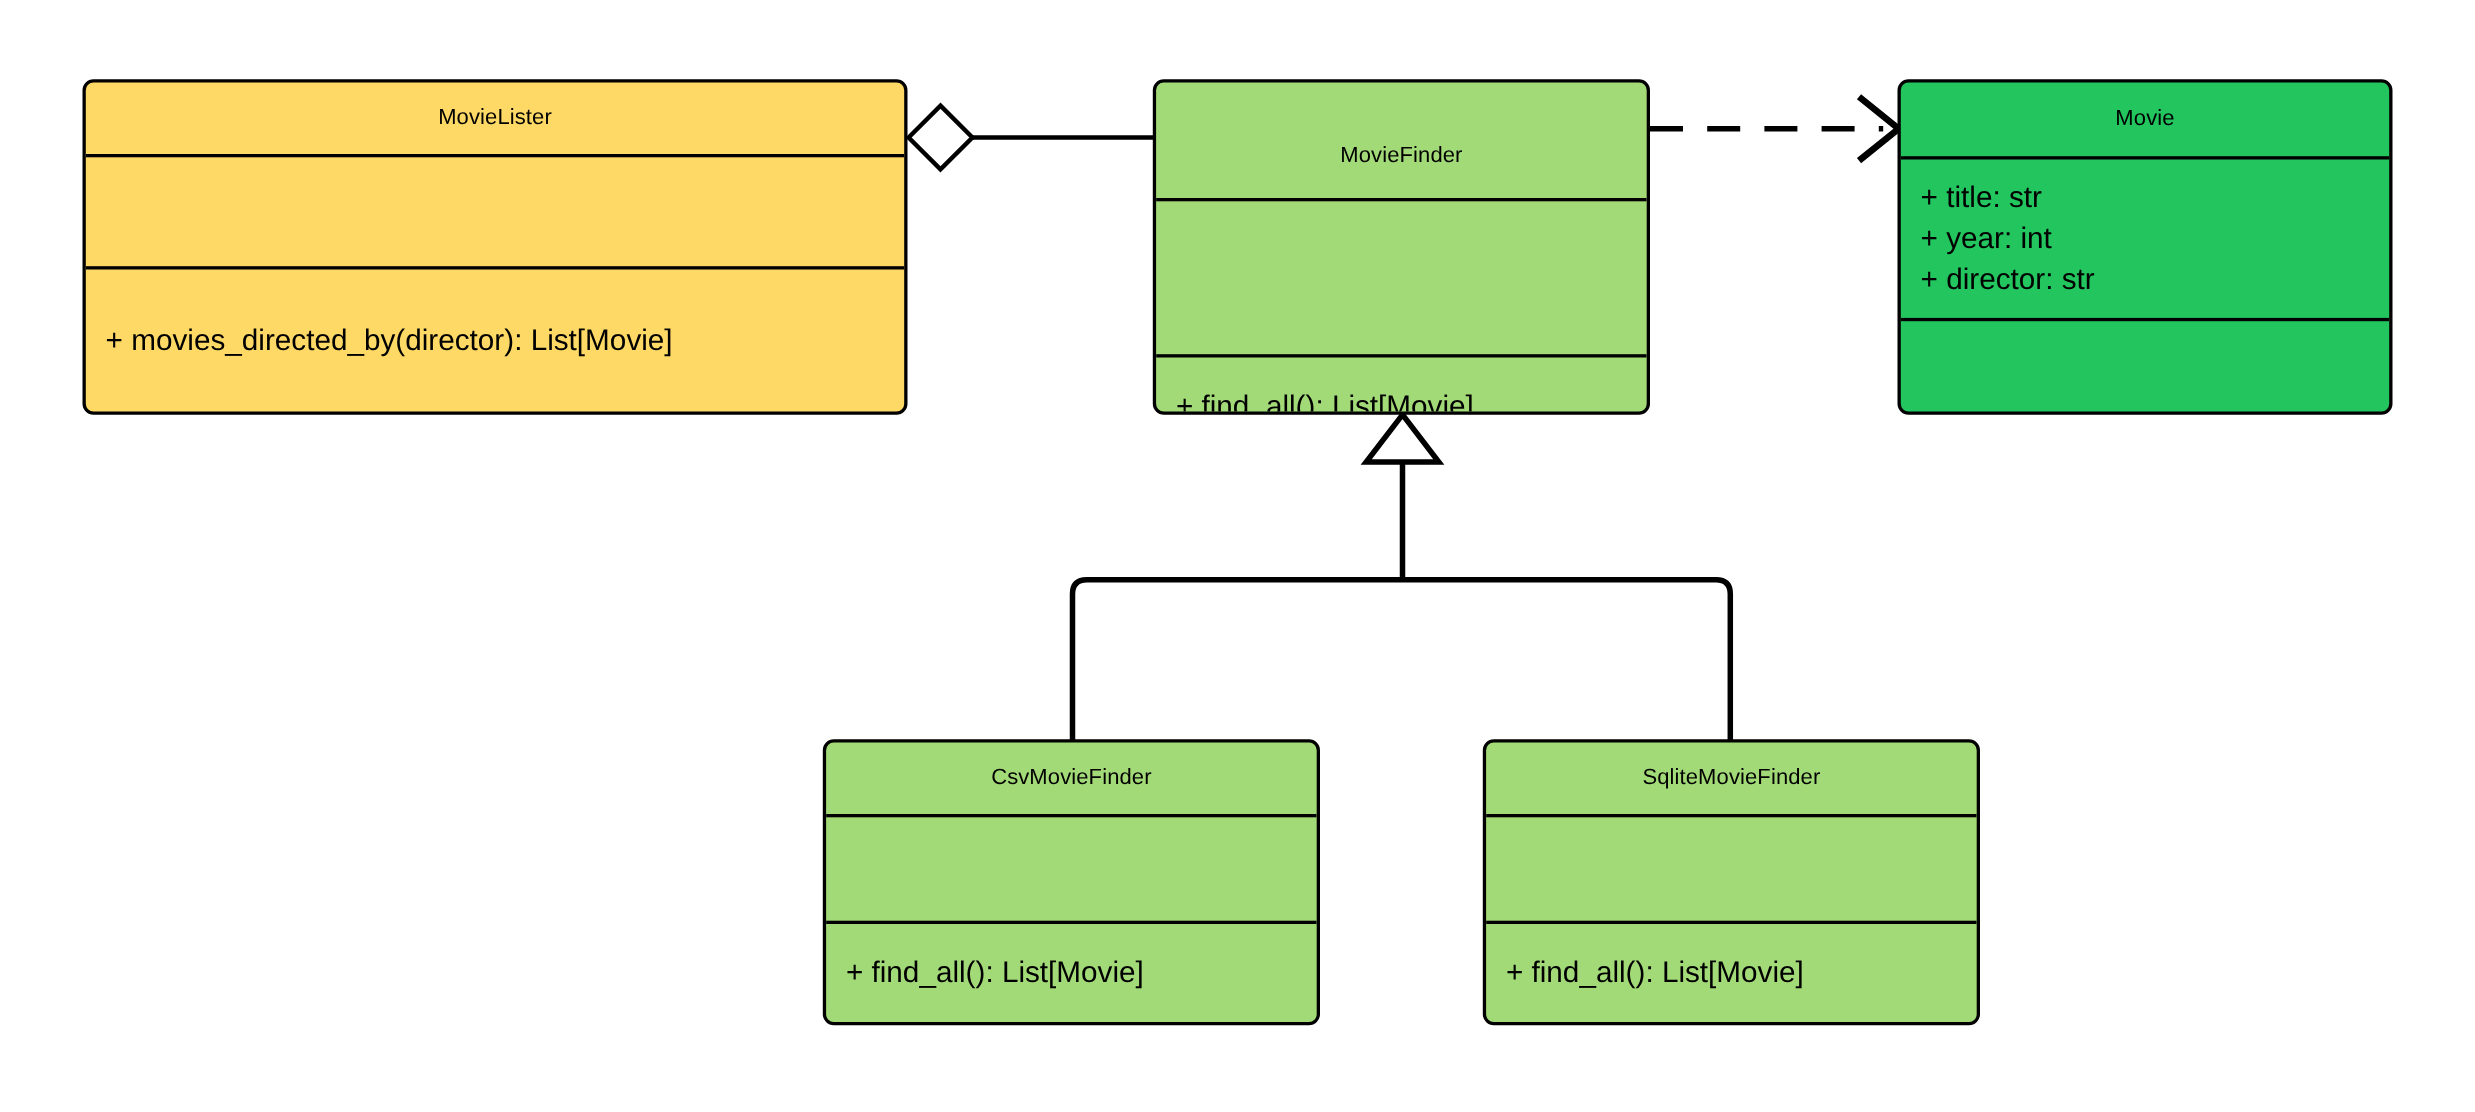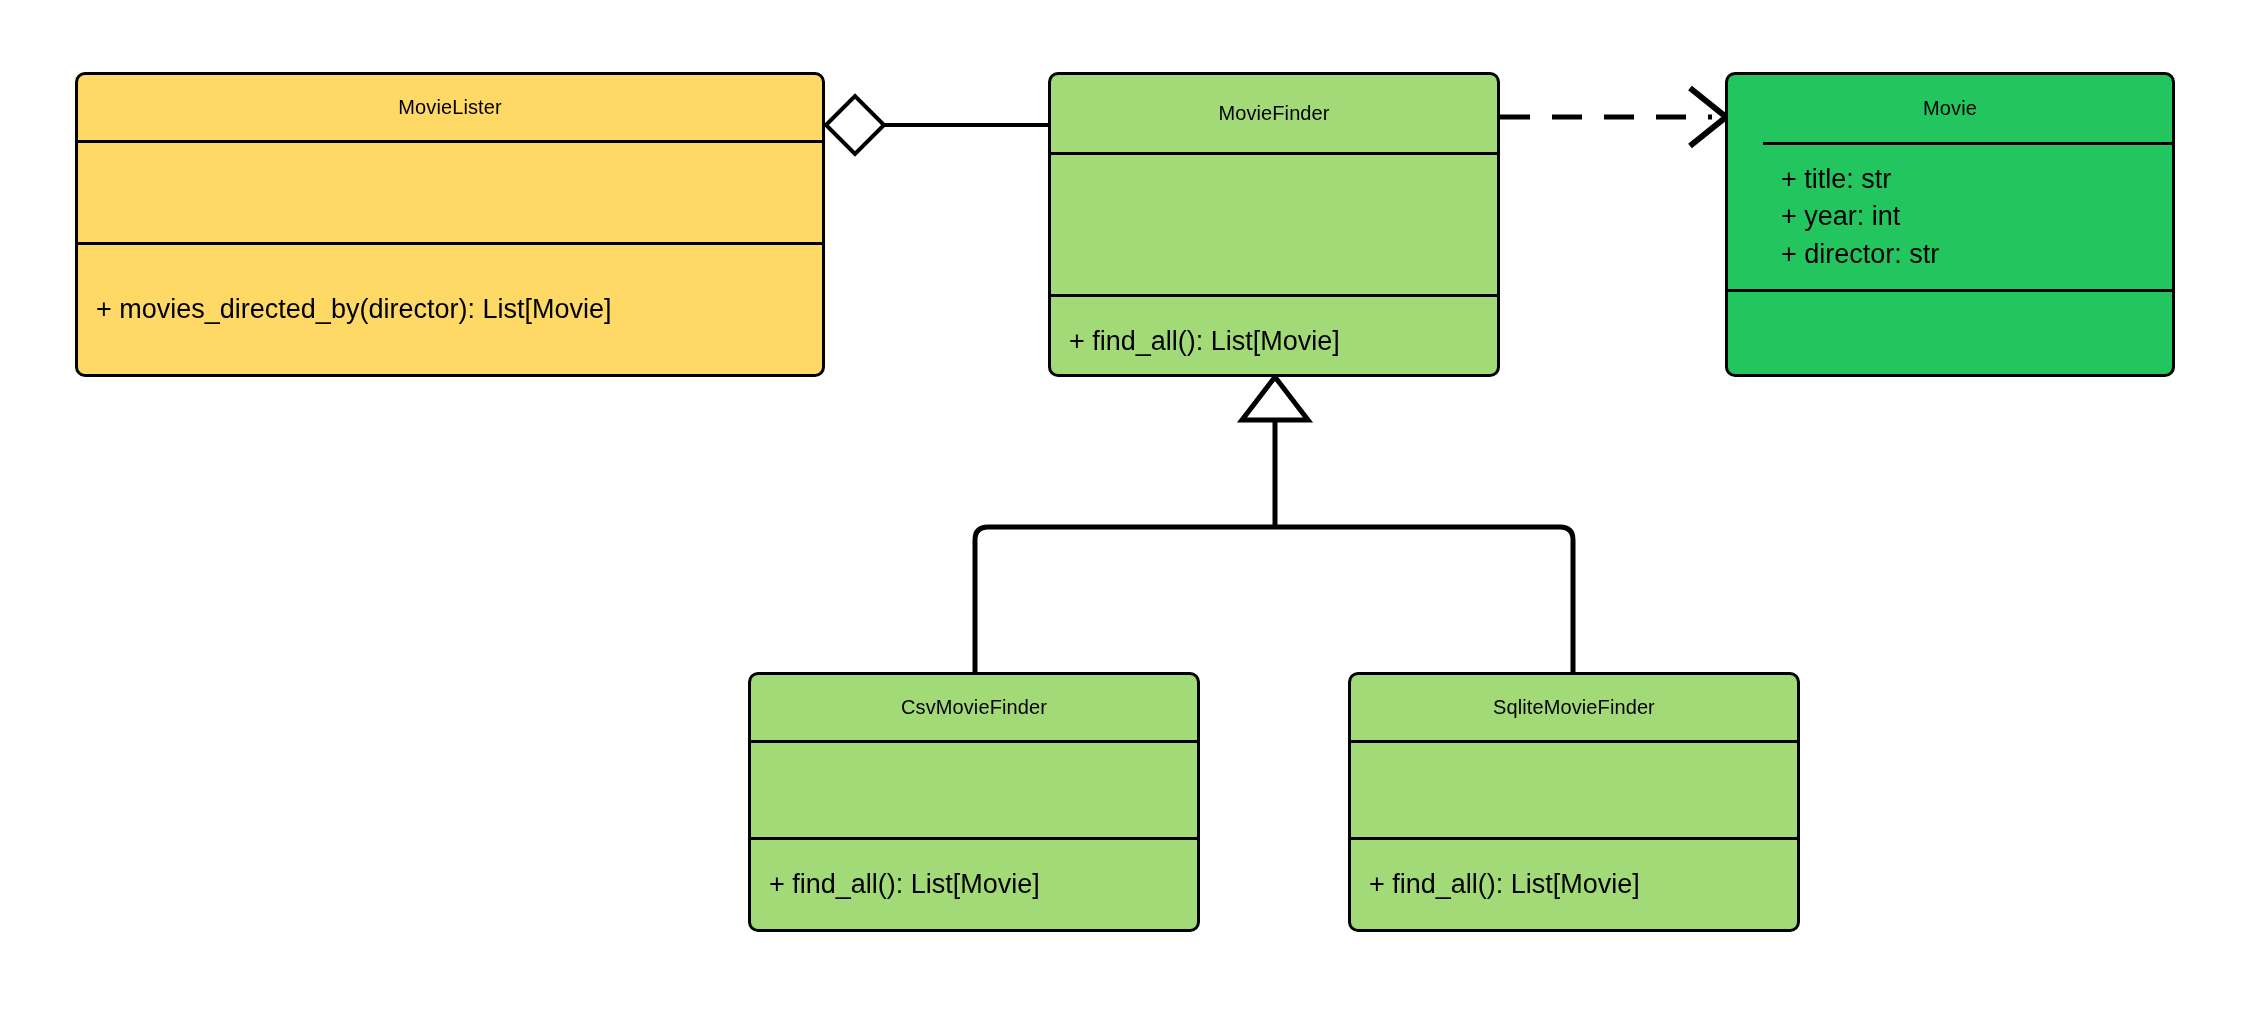--- a/index.html
+++ b/index.html
@@ -105,30 +105,30 @@
 
   <div class="uml-class fill-yellow" style="left:75px; top:72px; width:750px; height:305px;">
     <div class="uml-compartment uml-name" style="height:65px;">MovieLister</div>
     <div class="uml-compartment uml-members divided" style="height:102px;"></div>
     <div class="uml-compartment uml-members divided" style="height:132px;">
       <div class="uml-member">+ movies_directed_by(director): List[Movie]</div>
     </div>
   </div>
 
   <div class="uml-class fill-green" style="left:1048px; top:72px; width:452px; height:305px;">
-    <div class="uml-compartment uml-name" style="height:77px;">MovieFinder</div>
+    <div class="uml-compartment uml-name" style="height:77px;margin-top:28px;">MovieFinder</div>
     <div class="uml-compartment uml-members divided" style="height:142px;"></div>
     <div class="uml-compartment uml-members divided" style="height:92px;">
       <div class="uml-member">+ find_all(): List[Movie]</div>
     </div>
   </div>
 
   <div class="uml-class fill-blue" style="left:1725px; top:72px; width:450px; height:305px;">
     <div class="uml-compartment uml-name" style="height:67px;">Movie</div>
-    <div class="uml-compartment uml-members divided" style="height:147px;margin-left:35px;">
+    <div class="uml-compartment uml-members divided" style="height:147px;">
       <div class="uml-member">+ title: str</div>
       <div class="uml-member">+ year: int</div>
       <div class="uml-member">+ director: str</div>
     </div>
     <div class="uml-compartment uml-members divided" style="height:85px;"></div>
   </div>
 
   <div class="uml-class fill-green" style="left:748px; top:672px; width:452px; height:260px;">
     <div class="uml-compartment uml-name" style="height:65px;">CsvMovieFinder</div>
     <div class="uml-compartment uml-members divided" style="height:97px;"></div>

